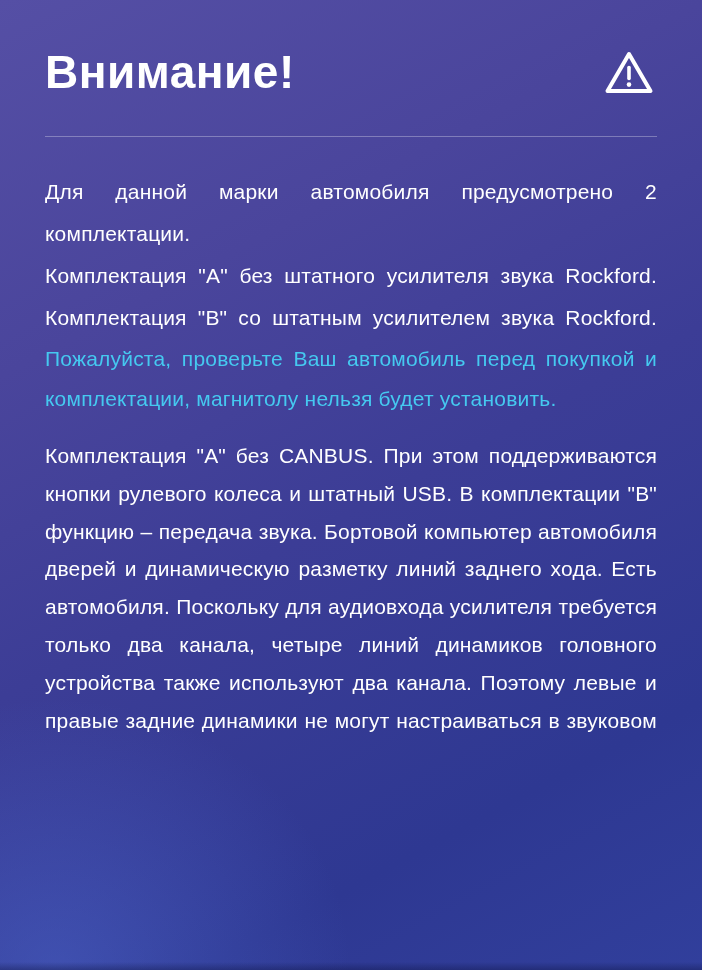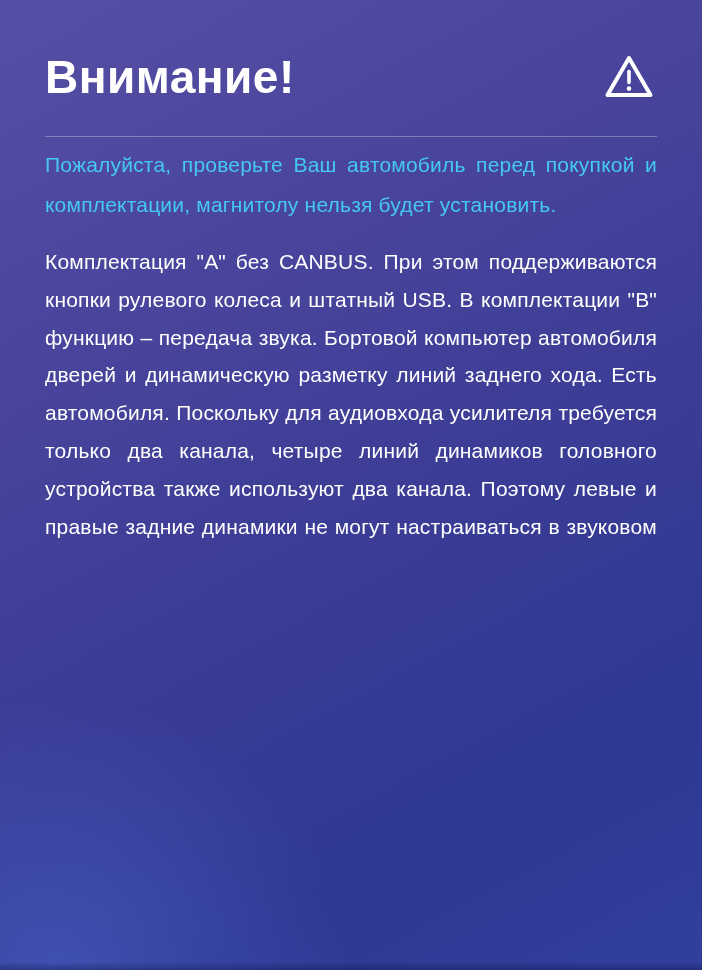--- a/index.html
+++ b/index.html
@@ -18,21 +18,21 @@
     box-sizing: border-box;
   }
   .card::after {
     content: "";
     position: absolute; left: 0; right: 0; bottom: 0; height: 8px;
     background: linear-gradient(rgba(10,15,60,0), rgba(10,15,60,0.35));
     pointer-events: none;
   }
   .header {
     display: flex;
-    align-items: flex-end;
+    align-items: center;
     justify-content: space-between;
     padding-top: 44px;
     height: 56px;
   }
   .title {
     margin: 0;
     color: #FFFFFF;
     font-size: 46px;
     font-weight: 700;
     letter-spacing: 0.5px;
@@ -44,41 +44,46 @@
     height: 1px;
     background: rgba(255,255,255,0.30);
   }
   .para { color: #FFFFFF; font-size: 21px; letter-spacing: 0.2px; }
   .para .line {
     text-align: justify;
     text-align-last: justify;
   }
   .para .line.end { text-align-last: left; }
   .p1 { margin-top: 34px; line-height: 42px; }
-  .p2 { margin-top: 8px;  line-height: 40px; color: #45C9F0; }
+  .p2 { margin-top: 0;  line-height: 40px; color: #45C9F0; }
   .p3 { margin-top: 18px; line-height: 37.8px; }
 </style>
 </head>
 <body>
 
 <div class="card">
 
   <div class="header">
     <h1 class="title">Внимание!</h1>
     <span>
       <svg class="warn-icon" viewBox="0 0 52 47" fill="none">
         <path d="M26 5 L47.5 42 L4.5 42 Z" stroke="#FFFFFF" stroke-width="4" stroke-linejoin="round" fill="none"></path>
         <line x1="26" y1="18.5" x2="26" y2="29.5" stroke="#FFFFFF" stroke-width="3.6" stroke-linecap="round"></line>
         <circle cx="26" cy="35.6" r="2.3" fill="#FFFFFF"></circle>
       </svg>
     </span>
   </div>
 
   <div class="divider"></div>
 
+  <div class="para p1">
+    <div class="line">Для данной марки автомобиля предусмотрено 2 комплектации.</div>
+    <div class="line">Комплектация "А" без штатного усилителя звука Rockford.</div>
+    <div class="line">Комплектация "В" со штатным усилителем звука Rockford.</div>
+  </div>
 
   <div class="para p2">
     <div class="line">Пожалуйста, проверьте Ваш автомобиль перед покупкой и</div>
     <div class="line end">комплектации, магнитолу нельзя будет установить.</div>
   </div>
 
   <div class="para p3">
     <div class="line">Комплектация "А" без CANBUS. При этом поддерживаются</div>
     <div class="line">кнопки рулевого колеса и штатный USB. В комплектации "В"</div>
     <div class="line">функцию – передача звука. Бортовой компьютер автомобиля</div>

